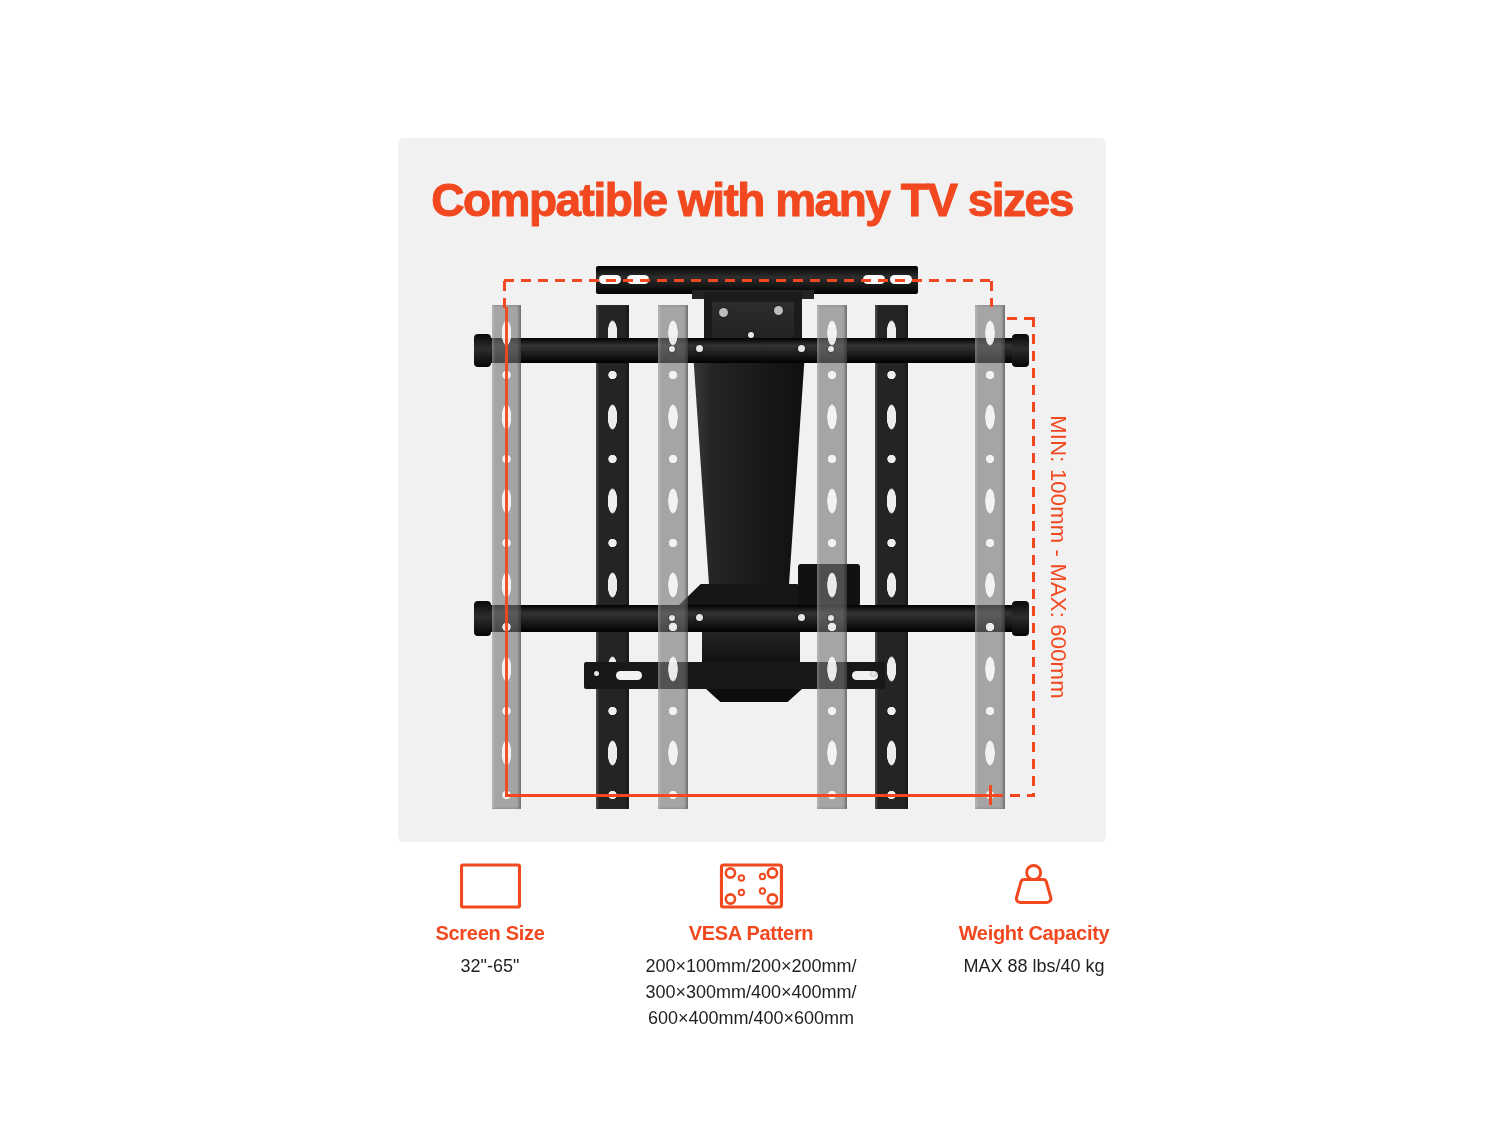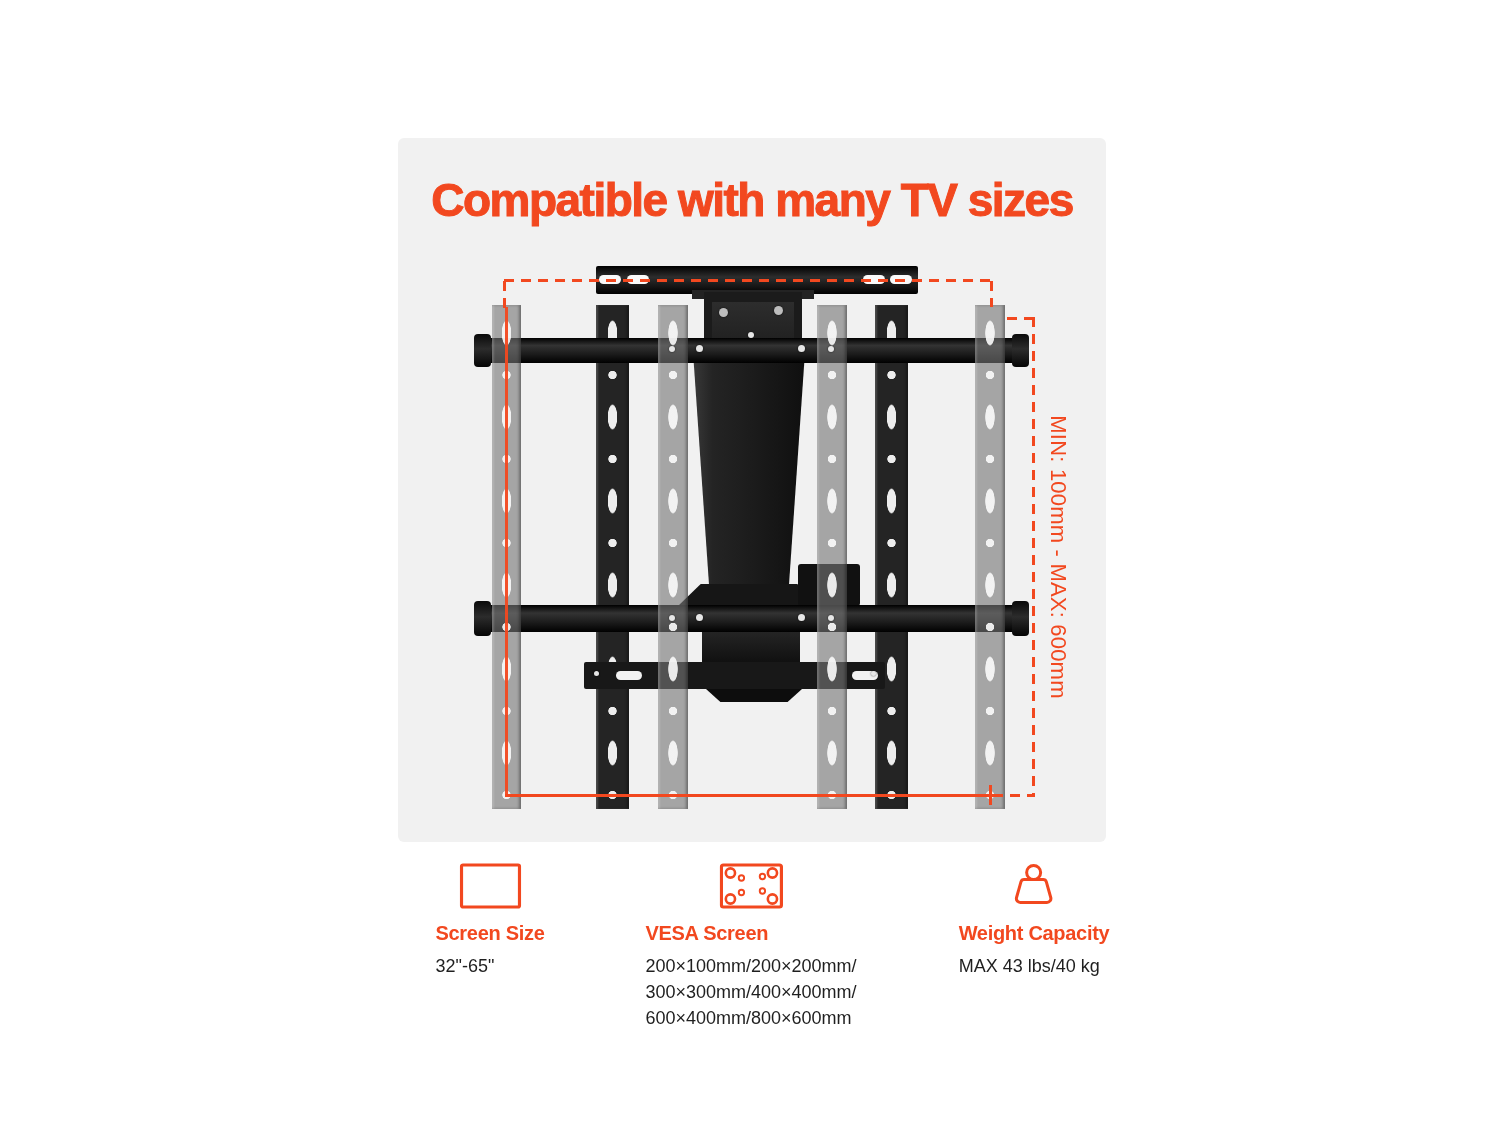--- a/index.html
+++ b/index.html
@@ -58,21 +58,21 @@
          box-shadow:0 0 2px rgba(0,0,0,.7);}
   .screw-lg{width:9px;height:9px;background:#bdbdbd;}
   
   .dash-h{position:absolute;height:3px;
           background:repeating-linear-gradient(90deg,#F2481F 0 10px,transparent 10px 17px);}
   .dash-v{position:absolute;width:3px;
           background:repeating-linear-gradient(180deg,#F2481F 0 10px,transparent 10px 17px);}
   .solid-h{position:absolute;height:3px;background:#F2481F;}
   .solid-v{position:absolute;width:3px;background:#F2481F;}
   
-  .feature{position:absolute;top:853px;transform:translateX(-50%);}
+  .feature{position:absolute;top:853px;transform:translateX(-50%);text-align:center;}
   .f1{left:490px;} .f2{left:751px;} .f3{left:1034px;}
   .feature svg{display:block;margin:0 auto;}
   .f-label{margin-top:13px;font-size:20px;font-weight:bold;letter-spacing:-.3px;color:#F2481F;}
   .f-value{margin-top:8px;font-size:18px;color:#1f1f1f;line-height:26px;}
 </style>
 </head>
 <body>
 
 <div class="canvas">
 
@@ -156,30 +156,30 @@
       <rect x="2" y="2" width="60" height="42" rx="2" fill="none" stroke="#F2481F" stroke-width="3.2"></rect>
       <circle cx="11" cy="10" r="4.6" fill="none" stroke="#F2481F" stroke-width="2.6"></circle>
       <circle cx="53" cy="10" r="4.6" fill="none" stroke="#F2481F" stroke-width="2.6"></circle>
       <circle cx="11" cy="36" r="4.6" fill="none" stroke="#F2481F" stroke-width="2.6"></circle>
       <circle cx="53" cy="36" r="4.6" fill="none" stroke="#F2481F" stroke-width="2.6"></circle>
       <circle cx="22" cy="15" r="2.7" fill="none" stroke="#F2481F" stroke-width="1.9"></circle>
       <circle cx="43" cy="13.5" r="2.7" fill="none" stroke="#F2481F" stroke-width="1.9"></circle>
       <circle cx="22" cy="29.5" r="2.7" fill="none" stroke="#F2481F" stroke-width="1.9"></circle>
       <circle cx="43" cy="28" r="2.7" fill="none" stroke="#F2481F" stroke-width="1.9"></circle>
     </svg>
-    <div class="f-label">VESA Screen</div>
+    <div class="f-label">VESA Pattern</div>
     <div class="f-value">
       <div>200×100mm/200×200mm/</div>
       <div>300×300mm/400×400mm/</div>
-      <div>600×400mm/800×600mm</div>
+      <div>600×400mm/400×600mm</div>
     </div>
   </div>
 
   <div class="feature f3">
     <svg width="52" height="46" viewBox="0 0 52 46">
       <circle cx="26" cy="9.5" r="7" fill="none" stroke="#F2481F" stroke-width="3"></circle>
       <path d="M16.5 16.5 h19 c1.5 0 2.8 1 3.2 2.4 l4.4 15.6 c0.7 2.5 -1.2 5 -3.8 5 H12.7 c-2.6 0 -4.5 -2.5 -3.8 -5 l4.4 -15.6 c0.4 -1.4 1.7 -2.4 3.2 -2.4 z" fill="none" stroke="#F2481F" stroke-width="3" stroke-linejoin="round"></path>
     </svg>
     <div class="f-label">Weight Capacity</div>
-    <div class="f-value">MAX 43 lbs/40 kg</div>
+    <div class="f-value">MAX 88 lbs/40 kg</div>
   </div>
 
 </div>
 
 </body></html>

